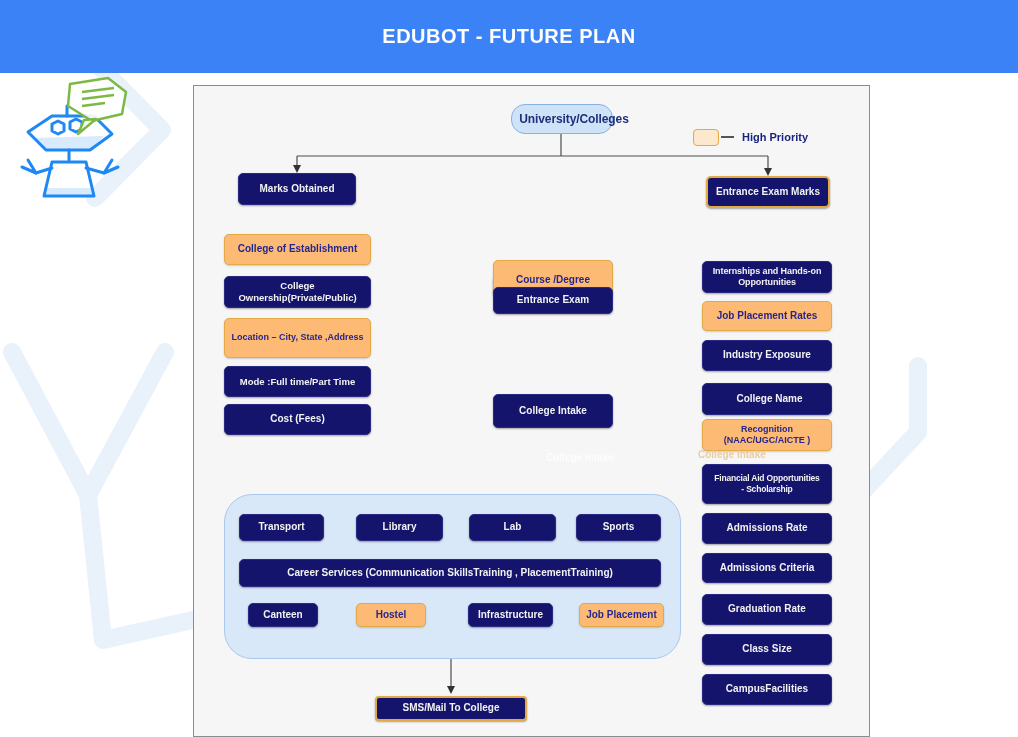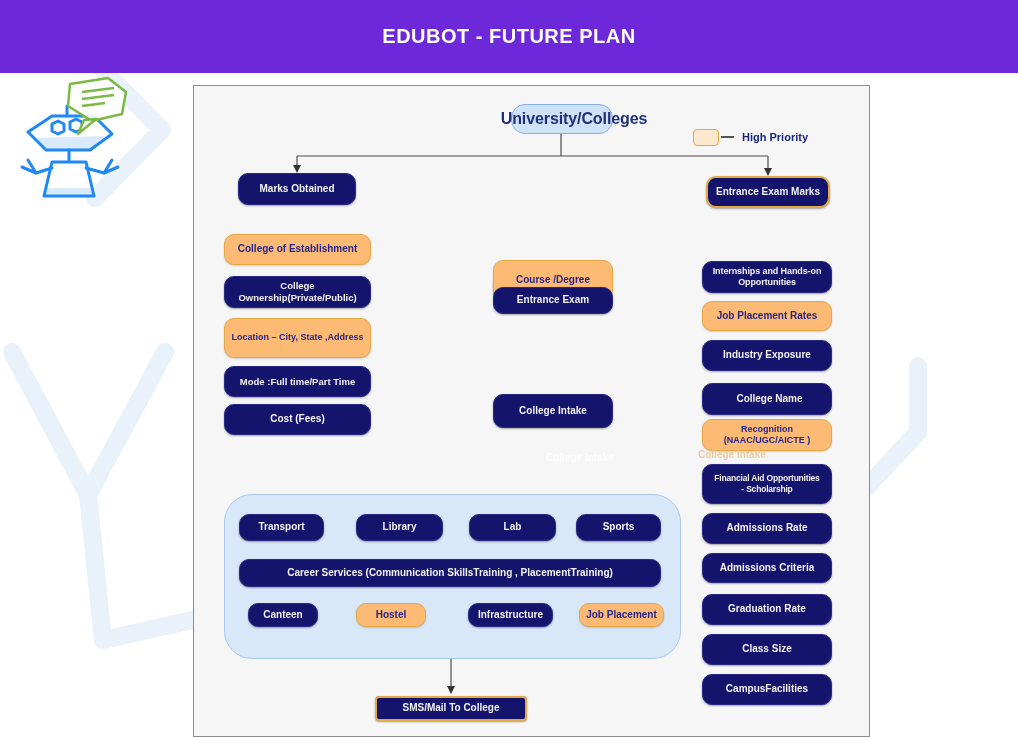--- a/index.html
+++ b/index.html
@@ -7,55 +7,55 @@
   body {
     position:relative; overflow:hidden; background:#ffffff;
     font-family:"Liberation Sans","DejaVu Sans",sans-serif;
   }
   
   #bg-decor { position:absolute; left:0; top:0; z-index:0; }
 
   
   .header {
     position:absolute; left:0; top:0; width:1018px; height:73px;
-    background:#6d28d9; display:flex; align-items:center; justify-content:center;
+    background:#3b82f6; display:flex; align-items:center; justify-content:center;
     z-index:3;
   }
   .header h1 {
     color:#ffffff; font-size:20px; font-weight:bold; letter-spacing:.5px;
   }
 
   
   #robot { position:absolute; left:12px; top:76px; z-index:2; }
 
   
   .panel {
     position:absolute; left:193px; top:85px; width:677px; height:652px;
     background:#f6f6f6; border:1px solid #8c8c8c; z-index:1;
   }
   .panel svg.connectors { position:absolute; left:0; top:0; z-index:1; }
 
   
   .node {
     position:absolute; display:flex; align-items:center; justify-content:center;
     text-align:center; font-weight:bold; font-size:10px; line-height:1.25;
-    border-radius:10px; padding:2px 4px; z-index:2;
+    border-radius:5px; padding:2px 4px; z-index:2;
   }
   .navy {
     background:#14146d; color:#f2f2f2; border:1px solid #2a2a85;
     box-shadow:0 1px 2px rgba(0,0,0,.35);
   }
   .navy.hp { border:2px solid #e2a945; }
   .peach {
     background:#fdba74; color:#26268c; border:1.5px solid #e2a945;
     box-shadow:0 1px 2px rgba(0,0,0,.18);
   }
   .rootnode {
     background:#cfe3f8; color:#1f2f7a; border:1.5px solid #88b0e0;
-    border-radius:14px; font-size:16px; white-space:nowrap; letter-spacing:-.1px;padding-left:28px;
+    border-radius:14px; font-size:12px; white-space:nowrap; letter-spacing:-.1px;padding-left:28px;
   }
   .pre { white-space:pre-line; }
   .nw  { white-space:nowrap; }
 
   
   .container-box {
     position:absolute; left:30px; top:408px; width:457px; height:165px;
     background:#d9e8f8; border:1.5px solid #a9c8ec; border-radius:28px; z-index:1;
   }
 

